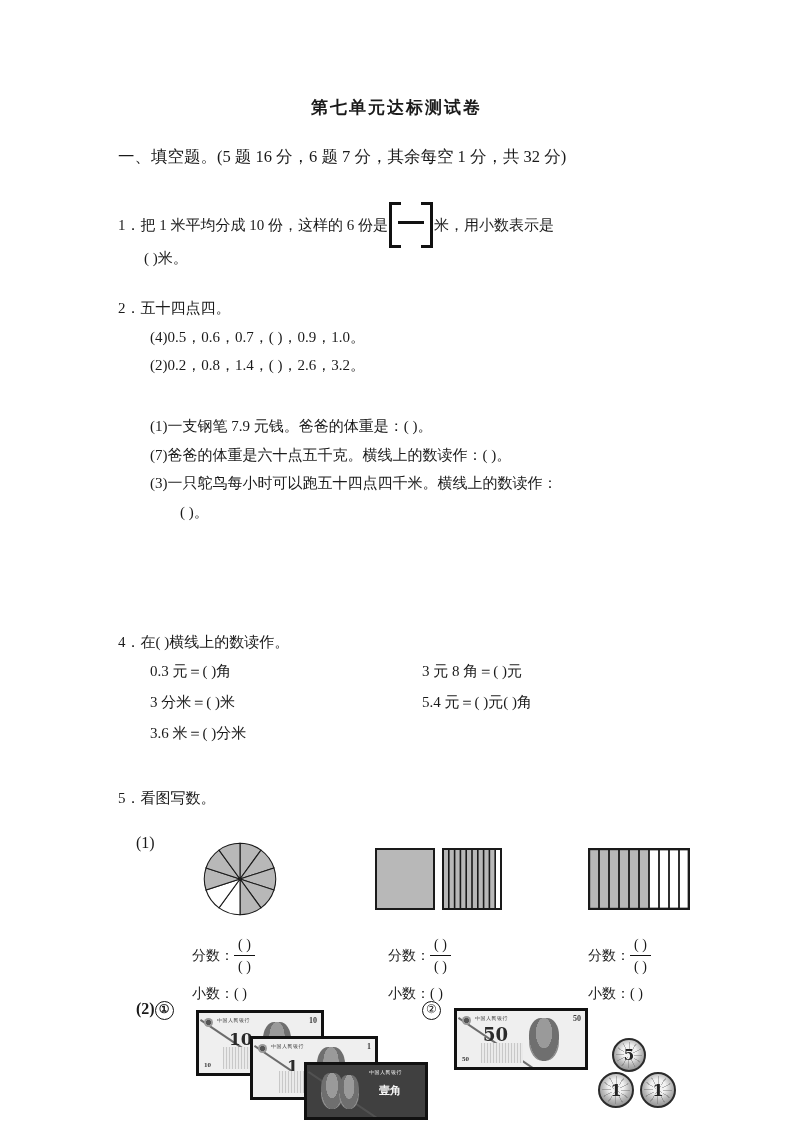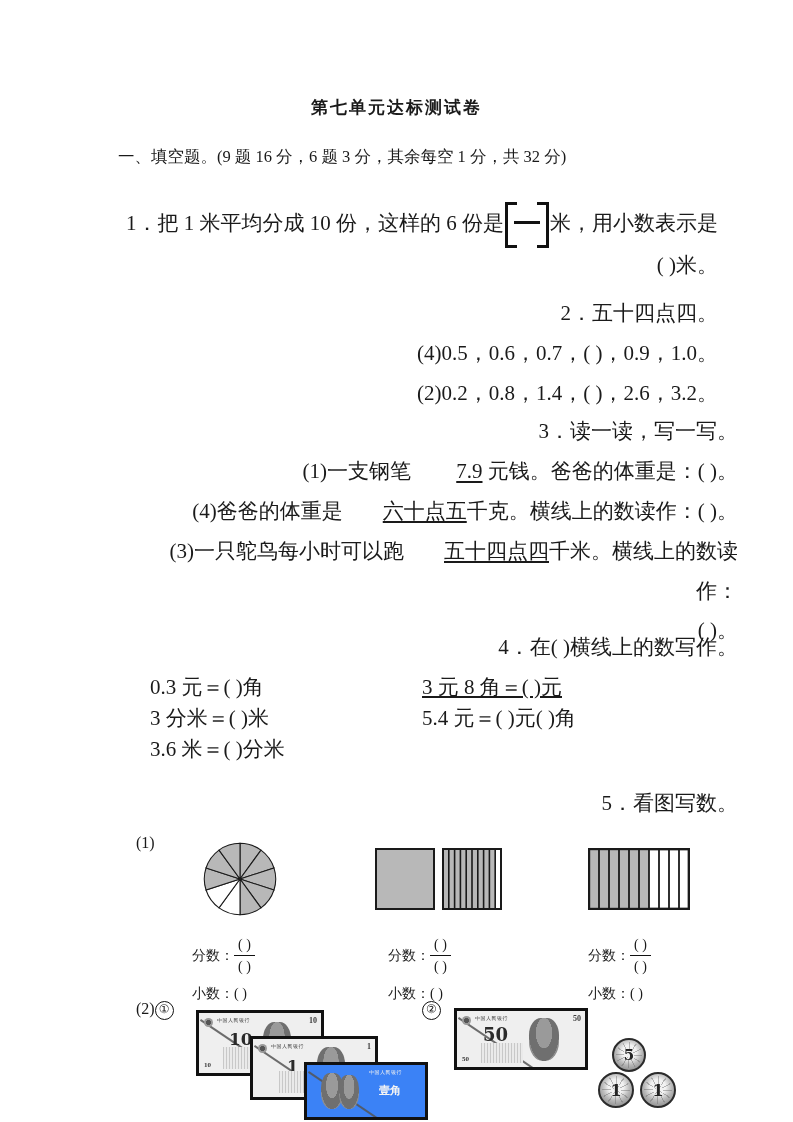--- a/index.html
+++ b/index.html
@@ -10,22 +10,22 @@
   }
   .page{position:absolute;inset:0;}
   .title{
     position:absolute;top:96px;left:0;width:793px;text-align:center;
     font-size:17px;font-weight:bold;letter-spacing:2px;
     font-family:"DejaVu Serif","Liberation Serif",serif;
   }
   .section-head{
     position:absolute;top:146px;left:118px;font-size:16.5px;white-space:nowrap;
   }
-  .q{position:absolute;font-size:21px;line-height:1.9;text-align:right;}
-  .u{text-decoration:underline;text-underline-offset:3px;margin-left:40px;}
+  .q{position:absolute;font-size:15px;line-height:1.9;}
+  .u{text-underline-offset:3px;}
   .frac-box{
     display:inline-block;vertical-align:-12px;position:relative;
     width:44px;height:40px;margin:0 1px;
   }
   .frac-box .lb,.frac-box .rb{
     position:absolute;top:0;height:40px;width:9px;
     border-top:3px solid #111;border-bottom:3px solid #111;
   }
   .frac-box .lb{left:0;border-left:3px solid #111;}
   .frac-box .rb{right:0;border-right:3px solid #111;}
@@ -49,21 +49,21 @@
   .note .bankname{position:absolute;left:18px;top:4px;font-size:5px;letter-spacing:.5px;color:#444;
     font-family:"DejaVu Sans","Liberation Sans",sans-serif;}
   .note .bigval{position:absolute;font-weight:bold;color:#2b2b2b;
     font-family:"DejaVu Serif","Liberation Serif",serif;}
   .note .cornerval{position:absolute;right:4px;top:3px;font-size:8px;font-weight:bold;color:#3a3a3a;}
   .note .smallval{position:absolute;left:5px;bottom:4px;font-size:7px;font-weight:bold;color:#3a3a3a;}
   .note .portrait{position:absolute;border-radius:40% 40% 45% 45%;
     background:radial-gradient(ellipse at 50% 35%,#9a9a9a 0 38%,#6f6f6f 39% 70%,#8d8d8d 71% 100%);}
   .note .guil{position:absolute;background:
      repeating-linear-gradient(90deg,#c8c8c8 0 1px,#eaeaea 1px 3px);}
-  .note.dark{background:#3b82f6;}
+  .note.dark{background:#404040;}
   .note.dark .bankname{color:#f0f0f0;}
   .coin{position:absolute;border-radius:50%;
     background:radial-gradient(circle at 50% 40%,#f2f2f2 0 30%,#b9b9b9 55%,#707070 100%);
     border:2px solid #2b2b2b;display:flex;align-items:center;justify-content:center;
     font-weight:bold;color:#242424;font-family:"DejaVu Serif","Liberation Serif",serif;}
   .coin .stars{position:absolute;inset:2px;border-radius:50%;
     background:repeating-conic-gradient(#6a6a6a 0 6deg,transparent 6deg 30deg);opacity:.45;}
   .coin span{position:relative;z-index:2;}
   .circ-num{
     display:inline-block;width:17px;height:17px;border:1.5px solid #111;border-radius:50%;
@@ -71,52 +71,51 @@
     font-family:"DejaVu Serif","Liberation Serif",serif;
   }
 </style>
 </head>
 <body>
 
 <div class="page">
 
   <div class="title">第七单元达标测试卷</div>
 
-  <div class="section-head">一、填空题。(9 题 16 分，6 题 3 分，其余每空 1 分，共 32 分)</div>
+  <div class="section-head">一、填空题。(5 题 16 分，6 题 7 分，其余每空 1 分，共 32 分)</div>
 
   <div class="q" style="top:202px;left:118px;width:600px;">
     <span>1．</span><span>把 1 米平均分成 10 份，这样的 6 份是</span><span class="frac-box"><span class="lb"></span><span class="bar"></span><span class="rb"></span></span><span>米，用小数表示是</span>
     <div style="margin-left:26px;margin-top:2px;">(        )米。</div>
   </div>
 
   <div class="q" style="top:294px;left:118px;width:600px;">
     <div><span>2．</span><span>五十四点四。</span></div>
     <div class="sub">(4)0.5，0.6，0.7，(        )，0.9，1.0。</div>
     <div class="sub">(2)0.2，0.8，1.4，(        )，2.6，3.2。</div>
   </div>
 
   <div class="q" style="top:412px;left:118px;width:620px;">
-    <div><span>3．</span><span>读一读，写一写。</span></div>
     <div class="sub">
       <span>(1)一支钢笔 </span><span class="u">7.9</span><span> 元钱。爸爸的体重是：(                )。</span>
     </div>
     <div class="sub">
-      <span>(4)爸爸的体重是</span><span class="u">六十点五</span><span>千克。横线上的数读作：(                )。</span>
+      <span>(7)爸爸的体重是</span><span class="u">六十点五</span><span>千克。横线上的数读作：(                )。</span>
     </div>
     <div class="sub">
       <span>(3)一只鸵鸟每小时可以跑</span><span class="u">五十四点四</span><span>千米。横线上的数读作：</span>
     </div>
     <div style="margin-left:62px;">(             )。</div>
   </div>
 
   <div class="q" style="top:628px;left:118px;width:620px;">
-    <div><span>4．</span><span>在(        )横线上的数写作。</span></div>
+    <div><span>4．</span><span>在(        )横线上的数读作。</span></div>
     <div class="sub" style="position:relative;height:31px;">
       <span style="position:absolute;left:0;">0.3 元＝(        )角</span>
-      <span style="position:absolute;left:272px;text-decoration:underline;">3 元 8 角＝(        )元</span>
+      <span style="position:absolute;left:272px;">3 元 8 角＝(        )元</span>
     </div>
     <div class="sub" style="position:relative;height:31px;">
       <span style="position:absolute;left:0;">3 分米＝(        )米</span>
       <span style="position:absolute;left:272px;">5.4 元＝(        )元(        )角</span>
     </div>
     <div class="sub" style="position:relative;height:31px;">
       <span style="position:absolute;left:0;">3.6 米＝(        )分米</span>
     </div>
   </div>
 
@@ -217,21 +216,21 @@
       <span class="fr">
         <span class="num">(        )</span>
         <span class="den">(        )</span>
       </span>
     </div>
     <div style="margin-top:6px;">
       <span>小数：</span><span>(        )</span>
     </div>
   </div>
 
-  <div style="position:absolute;top:1000px;left:136px;font-size:16px;">
+  <div style="position:absolute;top:1000px;left:136px;font-size:16px;font-weight:bold;">
     <span>(2)</span><span class="circ-num">①</span>
   </div>
 
   <div class="note" style="top:1010px;left:196px;width:122px;height:60px;">
     <span class="diag"></span>
     <span class="emblem"></span>
     <span class="bankname">中国人民银行</span>
     <span class="bigval" style="left:30px;top:16px;font-size:17px;">10</span>
     <span class="cornerval">10</span>
     <span class="guil" style="left:24px;top:34px;width:40px;height:22px;"></span>

